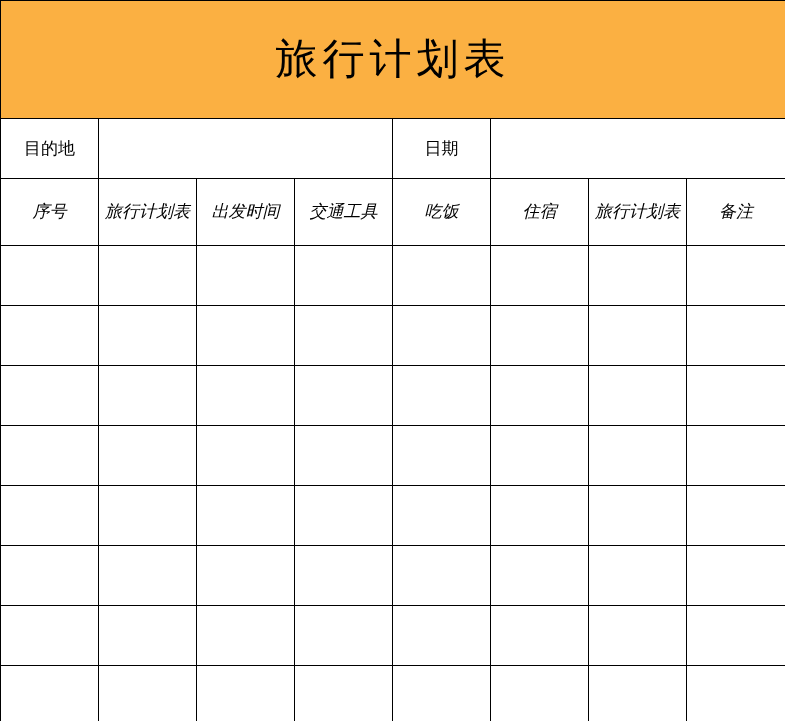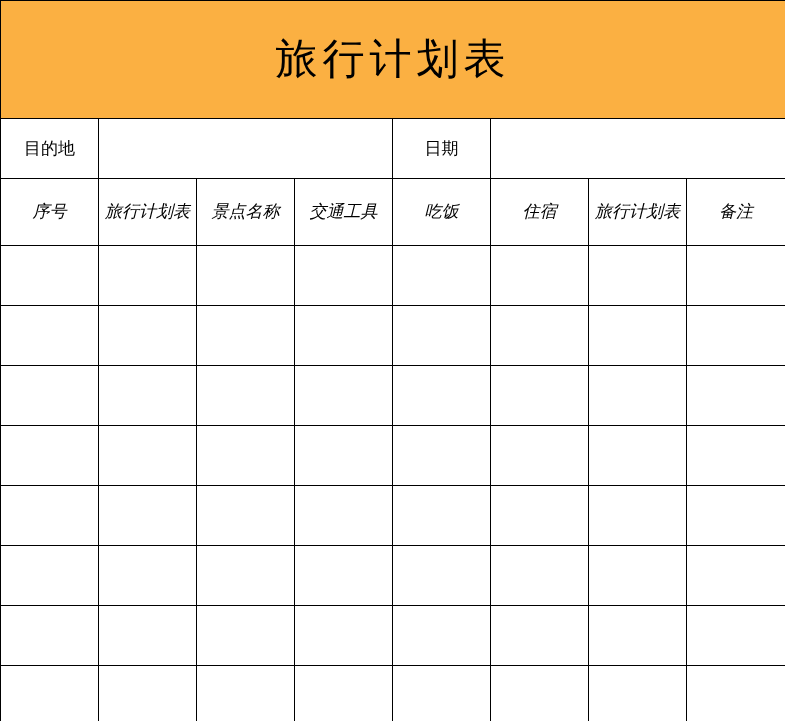--- a/index.html
+++ b/index.html
@@ -80,21 +80,21 @@
       </tr>
       <tr class="info-row">
         <td>目的地</td>
         <td class="blank" colspan="3"></td>
         <td>日期</td>
         <td class="blank" colspan="3"></td>
       </tr>
       <tr class="header-row">
         <td>序号</td>
         <td>旅行计划表</td>
-        <td>景点名称</td>
+        <td>出发时间</td>
         <td>交通工具</td>
         <td>吃饭</td>
         <td>住宿</td>
         <td>旅行计划表</td>
         <td>备注</td>
       </tr>
 
       <tr class="data-row">
         <td class="blank"></td>
         <td class="blank"></td>

